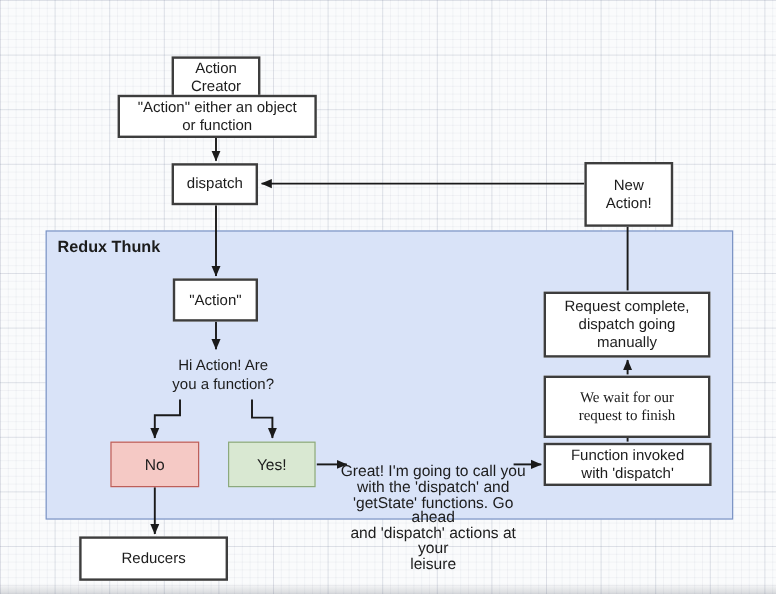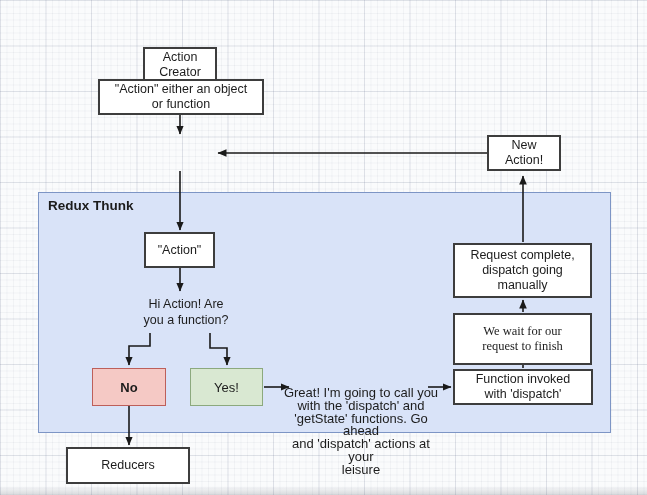--- a/index.html
+++ b/index.html
@@ -104,30 +104,31 @@
     <line x1="523" y1="242" x2="523" y2="176" marker-end="url(#ah)"></line>
     <line x1="129" y1="406" x2="129" y2="445" marker-end="url(#ah)"></line>
   </svg>
 
   <div class="node" style="left:143px; top:27px; width:74px; height:36px;margin-top:20px;">Action
 Creator</div>
 
   <div class="node" style="left:98px; top:79px; width:166px; height:36px;">"Action" either an object
 or function</div>
 
+  <div class="node" style="left:143px; top:136px; width:72px; height:35px;">dispatch</div>
 
-  <div class="node" style="left:487px; top:135px; width:74px; height:36px;">New
+  <div class="node" style="left:487px; top:135px; width:74px; height:54px;">New
 Action!</div>
 
   <div class="node" style="left:144px; top:232px; width:71px; height:36px;">"Action"</div>
 
   <div class="floating-text question-text" style="left:116px; top:296px; width:140px;">Hi Action!  Are
 you a function?</div>
 
-  <div class="node decision no" style="left:92px; top:368px; width:74px; height:38px;font-weight:bold;">No</div>
+  <div class="node decision no" style="left:92px; top:368px; width:74px; height:38px;">No</div>
 
   <div class="node decision yes" style="left:190px; top:368px; width:73px; height:38px;">Yes!</div>
 
   <div class="floating-text small-text" style="left:283px; top:357px; width:156px;">Great!  I'm going to call you
 with the 'dispatch' and
 'getState' functions.  Go ahead
 and 'dispatch' actions at your
 leisure</div>
 
   <div class="node" style="left:453px; top:369px; width:140px; height:36px;">Function invoked

